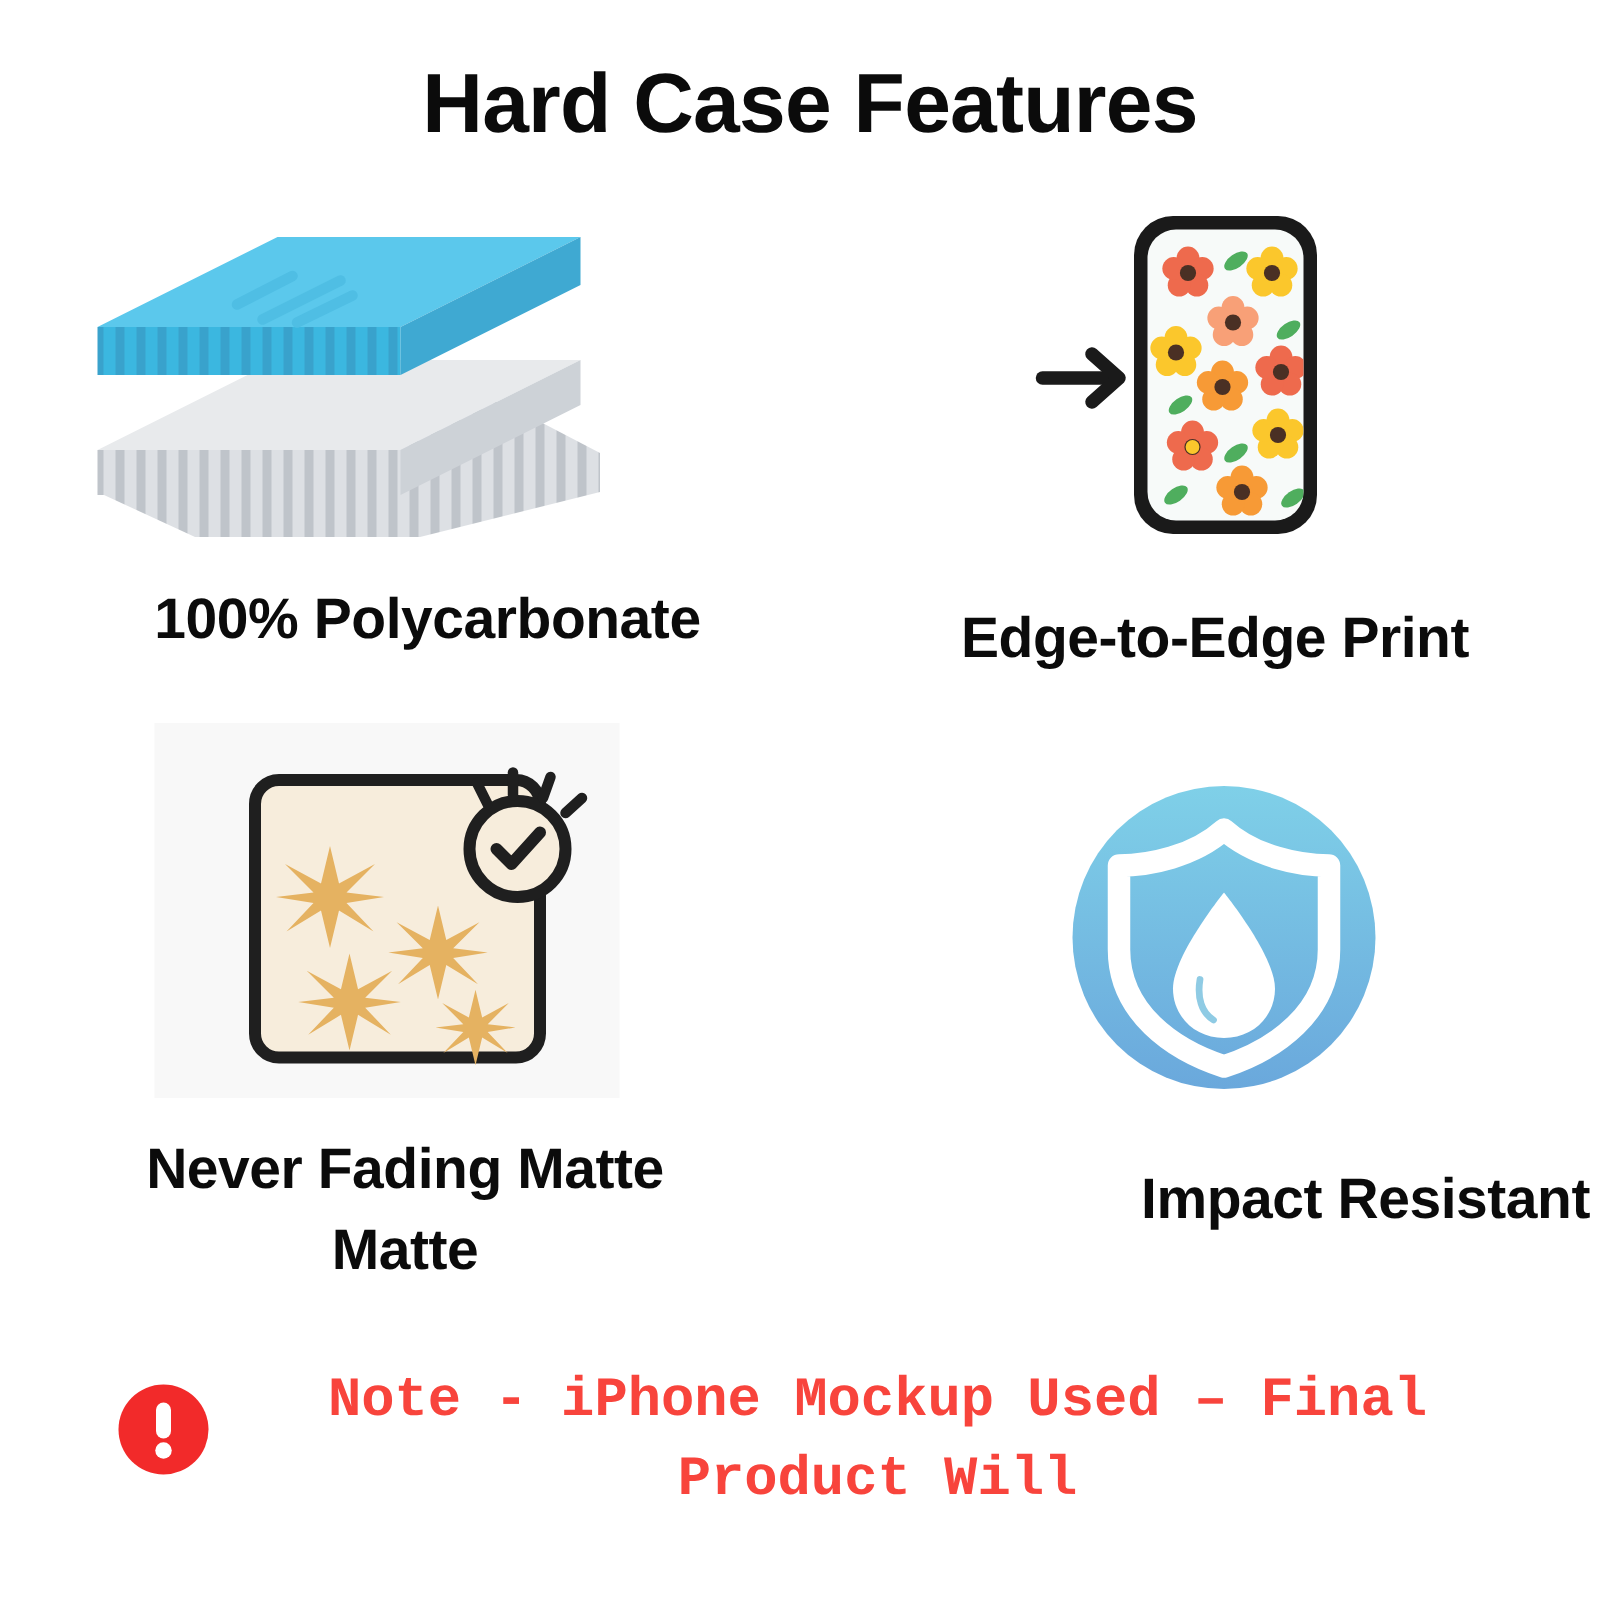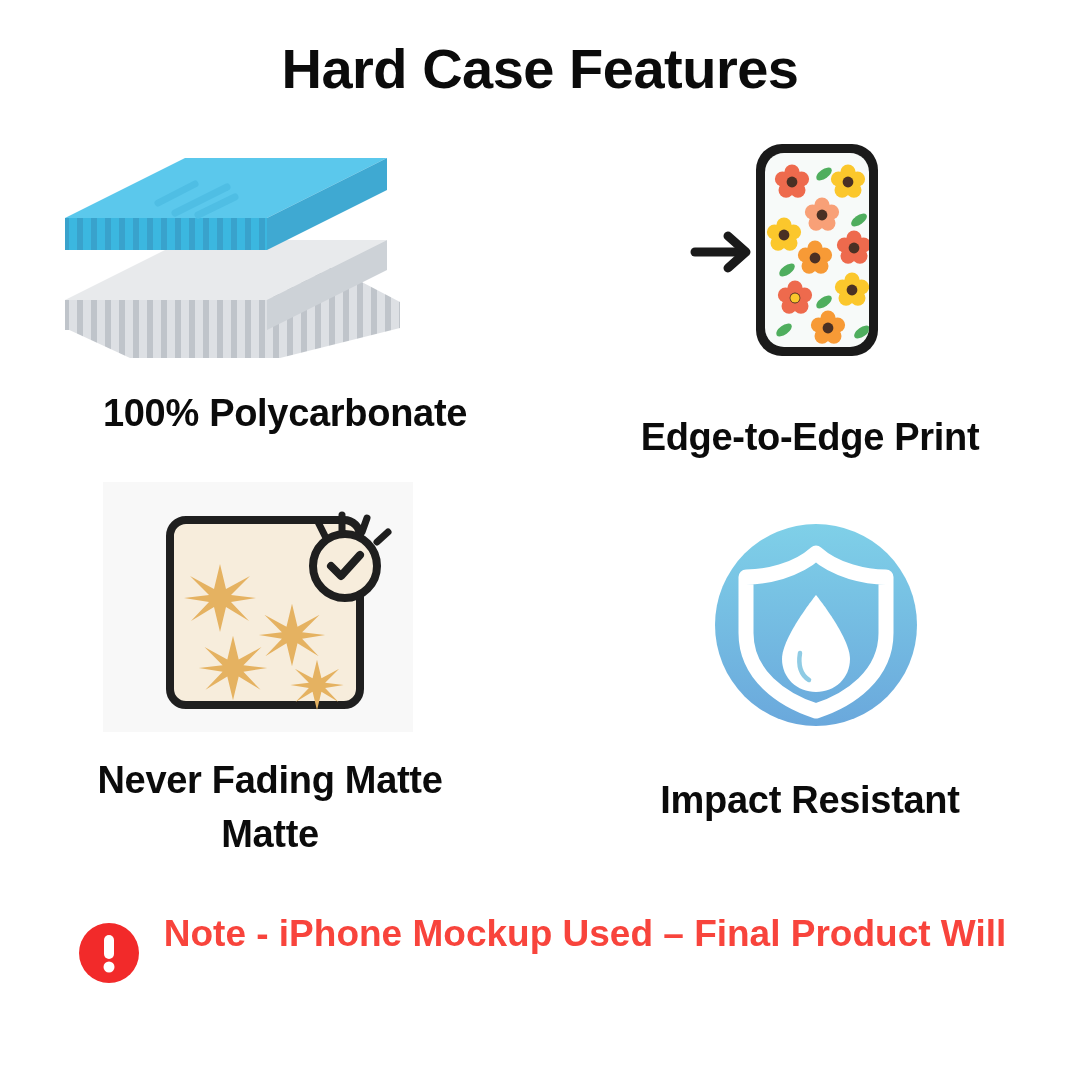--- a/index.html
+++ b/index.html
@@ -31,51 +31,52 @@
   .icon-wrap{position:relative;}
 
   
   #f1{left:35px;top:150px;width:500px;}
   #f1 .icon-wrap{height:215px;}
   #f1 .feature-label{margin-top:22px;}
 
   
   #f2{left:560px;top:130px;width:500px;}
   #f2 .icon-wrap{height:245px;}
-  #f2 .feature-label{margin-top:36px;}
+  #f2 .feature-label{margin-top:25px;}
 
   
   #f3{left:20px;top:470px;width:500px;}
   #f3 .icon-wrap{height:270px;}
   #f3 .feature-label{margin-top:14px;}
   .soft-panel{
     position:absolute;left:83px;top:12px;width:310px;height:250px;
     background:#F8F8F8;
   }
 
   
   #f4{left:560px;top:505px;width:500px;}
   #f4 .icon-wrap{height:245px;}
-  #f4 .feature-label{margin-top:24px;}
+  #f4 .feature-label{margin-top:24px;text-align:right;}
 
   
   .note{
     position:absolute;left:0;top:908px;width:1080px;
   }
   .note-badge{
     position:absolute;left:78px;top:14px;
     width:62px;height:62px;
   }
   .note-text{
     position:absolute;left:130px;top:0;width:910px;
     text-align:center;
     font-size:37px;font-weight:700;color:#F8443C;
     line-height:1.42;
     letter-spacing:0px;
     font-stretch:condensed;
+    font-family:Liberation Mono, monospace;
   }
   .note-text .l2{display:block;}
 </style>
 </head>
 <body>
 
 <div class="page">
 
   <div class="title">Hard Case Features</div>
 

